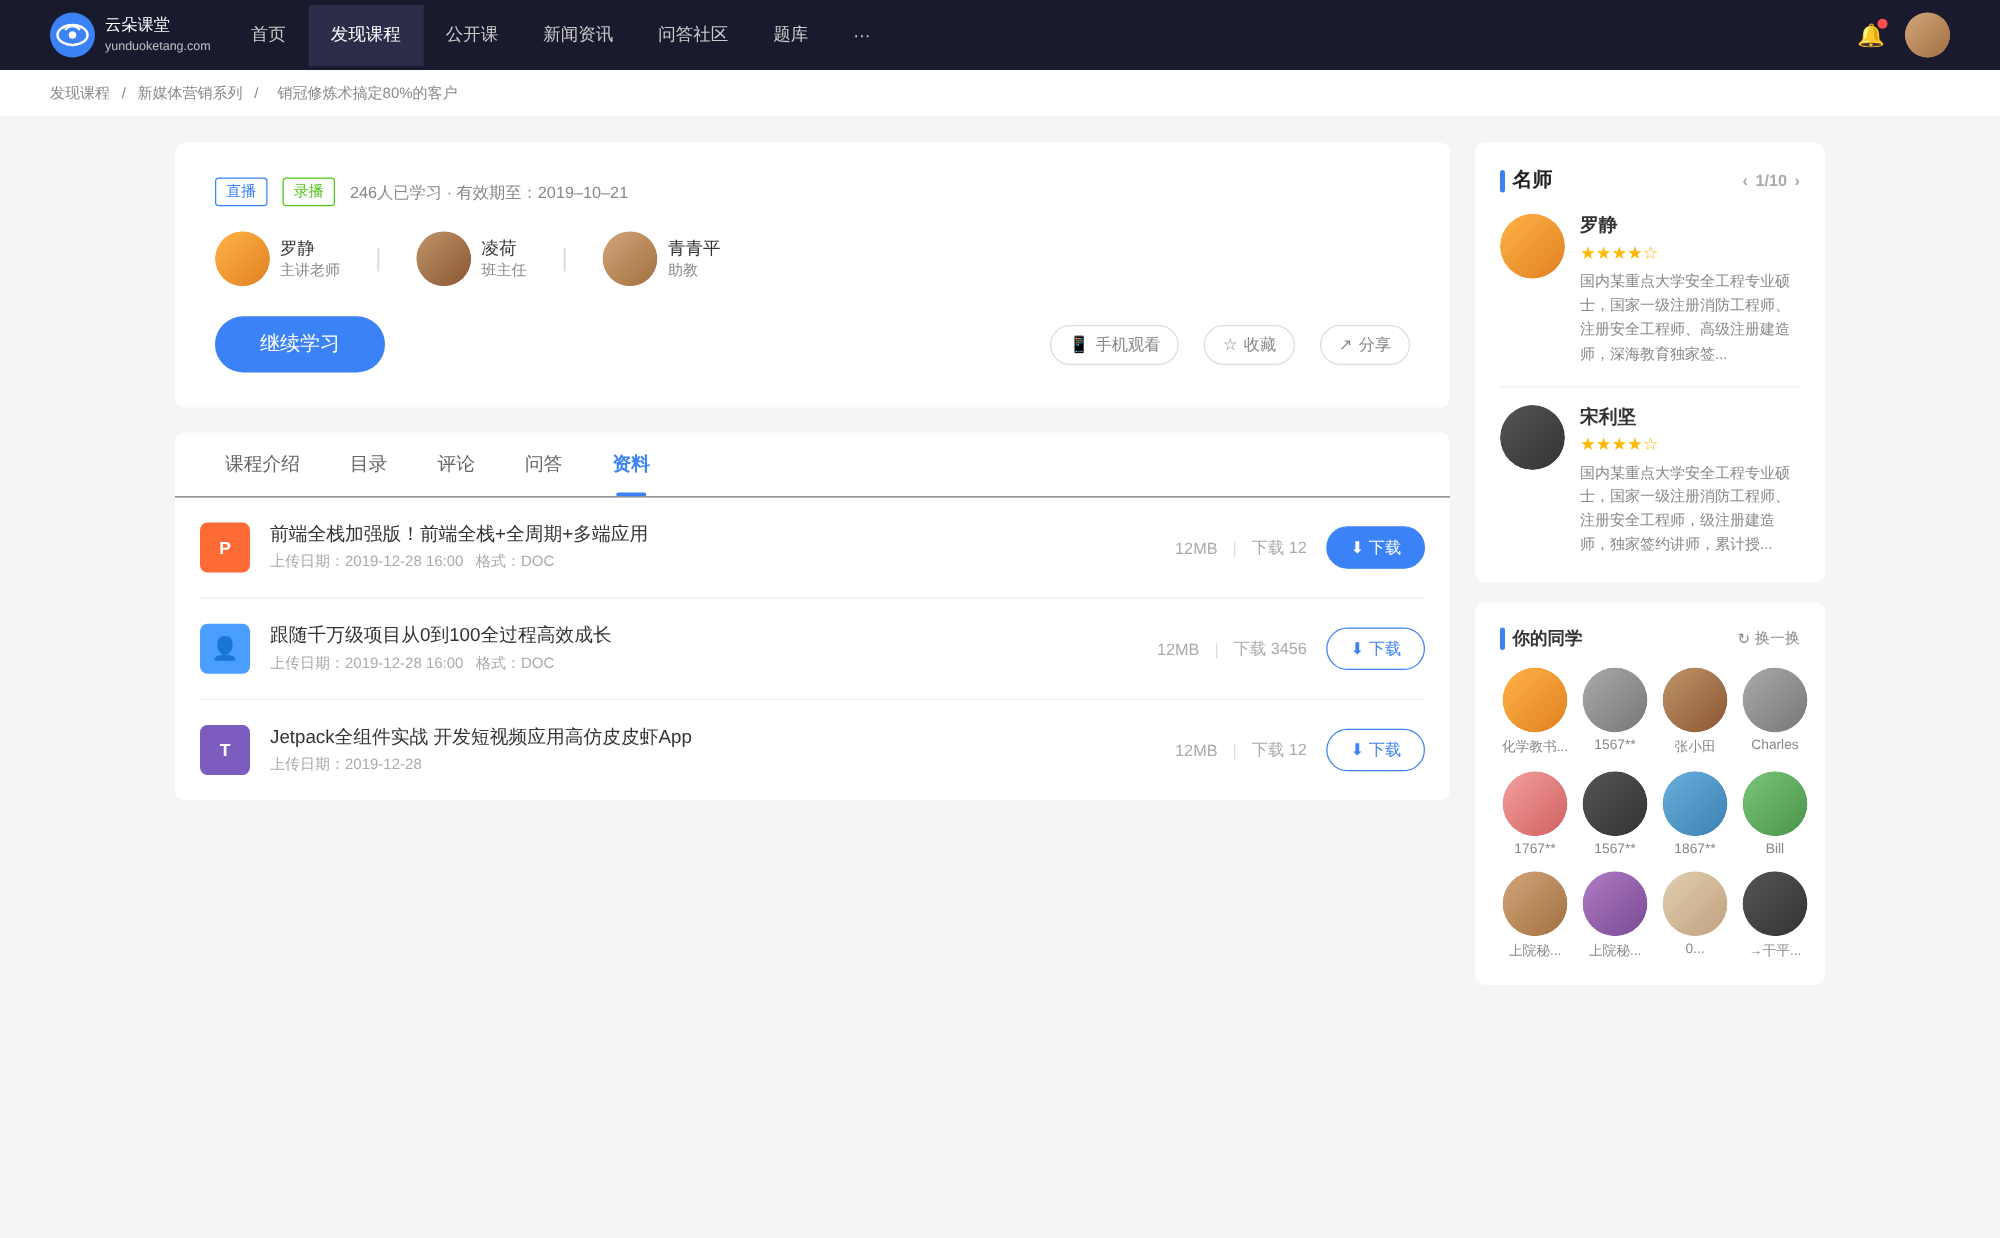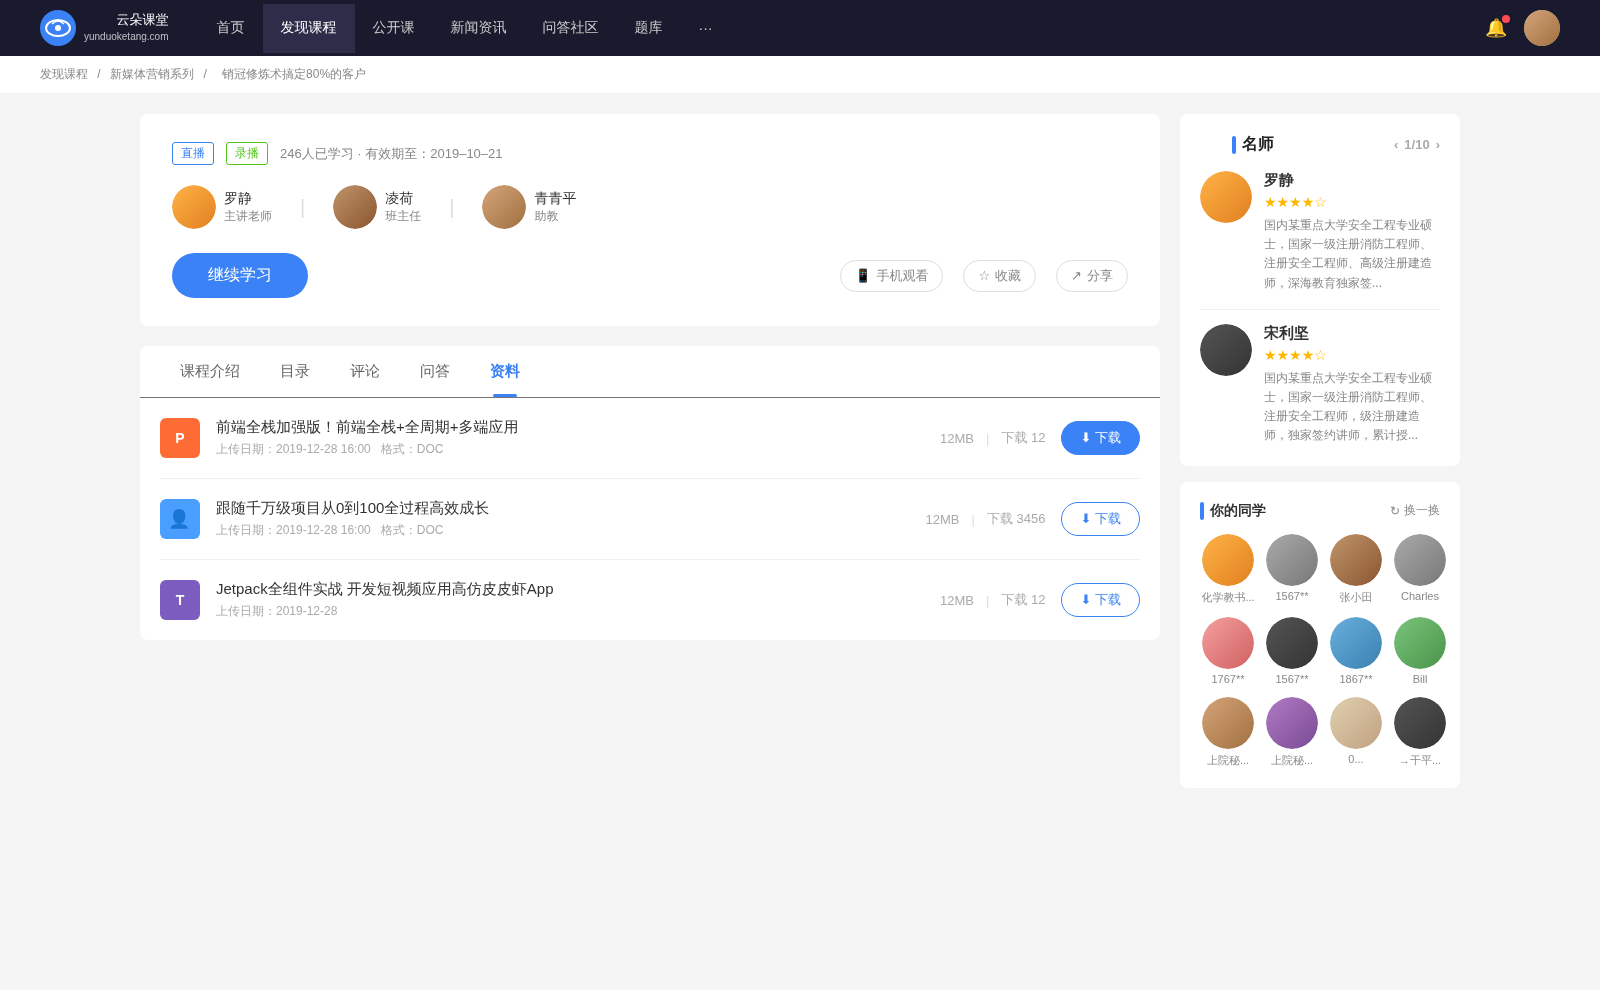--- a/index.html
+++ b/index.html
@@ -1,20 +1,20 @@
 <!DOCTYPE html>
 <html><head>
   <meta charset="utf-8">
   <style>
     * { margin: 0; padding: 0; box-sizing: border-box; }
     body { font-family: -apple-system, BlinkMacSystemFont, "PingFang SC", "Microsoft YaHei", sans-serif; background: #f5f5f5; font-size: 14px; color: #333; }
 
     
     .navbar { background: #1a1a2e; height: 56px; display: flex; align-items: center; padding: 0 40px; gap: 0; }
-    .nav-logo { display: flex; align-items: center; gap: 8px; margin-right: 30px; text-align: right; }
+    .nav-logo { display: flex; align-items: center; gap: 8px; margin-right: 14px; }
     .nav-logo-icon { width: 36px; height: 36px; background: #3b82f6; border-radius: 50%; display: flex; align-items: center; justify-content: center; color: white; font-weight: bold; font-size: 12px; }
     .nav-logo-text { color: white; font-size: 13px; line-height: 1.2; }
     .nav-links { display: flex; align-items: center; gap: 0; flex: 1; }
     .nav-link { color: #ccc; font-size: 14px; padding: 0 18px; height: 49px; display: flex; align-items: center; cursor: pointer; text-decoration: none; }
     .nav-link.active { background: #2d2d4a; color: white; }
     .nav-right { display: flex; align-items: center; gap: 16px; margin-left: auto; }
     .nav-bell { color: #ccc; font-size: 18px; cursor: pointer; position: relative; }
     .nav-bell-dot { width: 8px; height: 8px; background: #ff4d4f; border-radius: 50%; position: absolute; top: -2px; right: -2px; }
     .nav-avatar { width: 36px; height: 36px; border-radius: 50%; background: #c0a080; overflow: hidden; cursor: pointer; display: flex; align-items: center; justify-content: center; }
     .nav-avatar-img { width: 100%; height: 100%; background: linear-gradient(135deg, #d4a57a, #a0784a); border-radius: 50%; }
@@ -79,21 +79,21 @@
     .file-stats { display: flex; align-items: center; gap: 12px; color: #aaa; font-size: 13px; white-space: nowrap; }
     .file-stats-sep { color: #ddd; }
     .btn-download { background: white; border: 1px solid #3b82f6; color: #3b82f6; border-radius: 20px; padding: 7px 18px; font-size: 13px; cursor: pointer; display: flex; align-items: center; gap: 5px; white-space: nowrap; }
     .btn-download-filled { background: #3b82f6; color: white; }
 
     
     .right-sidebar { width: 280px; flex-shrink: 0; display: flex; flex-direction: column; gap: 16px; }
 
     
     .sidebar-card { background: white; border-radius: 8px; padding: 20px; }
-    .sidebar-card-title { display: flex; align-items: center; gap: 6px; font-size: 16px; font-weight: 600; color: #222; margin-bottom: 16px; justify-content: space-between; margin-left: 32px; }
+    .sidebar-card-title { display: flex; align-items: center; gap: 6px; font-size: 16px; font-weight: 600; color: #222; margin-bottom: 16px; justify-content: space-between; }
     .sidebar-card-title-left { display: flex; align-items: center; gap: 6px; }
     .sidebar-title-bar { width: 4px; height: 18px; background: #3b82f6; border-radius: 2px; }
     .pagination-nav { display: flex; align-items: center; gap: 6px; font-size: 13px; color: #888; }
     .pagination-nav span { cursor: pointer; color: #aaa; }
 
     
     .teacher-entry { display: flex; gap: 12px; margin-bottom: 16px; }
     .teacher-entry:last-child { margin-bottom: 0; }
     .teacher-entry-avatar { width: 52px; height: 52px; border-radius: 50%; flex-shrink: 0; overflow: hidden; }
     .teacher-entry-avatar-img { width: 100%; height: 100%; border-radius: 50%; }

